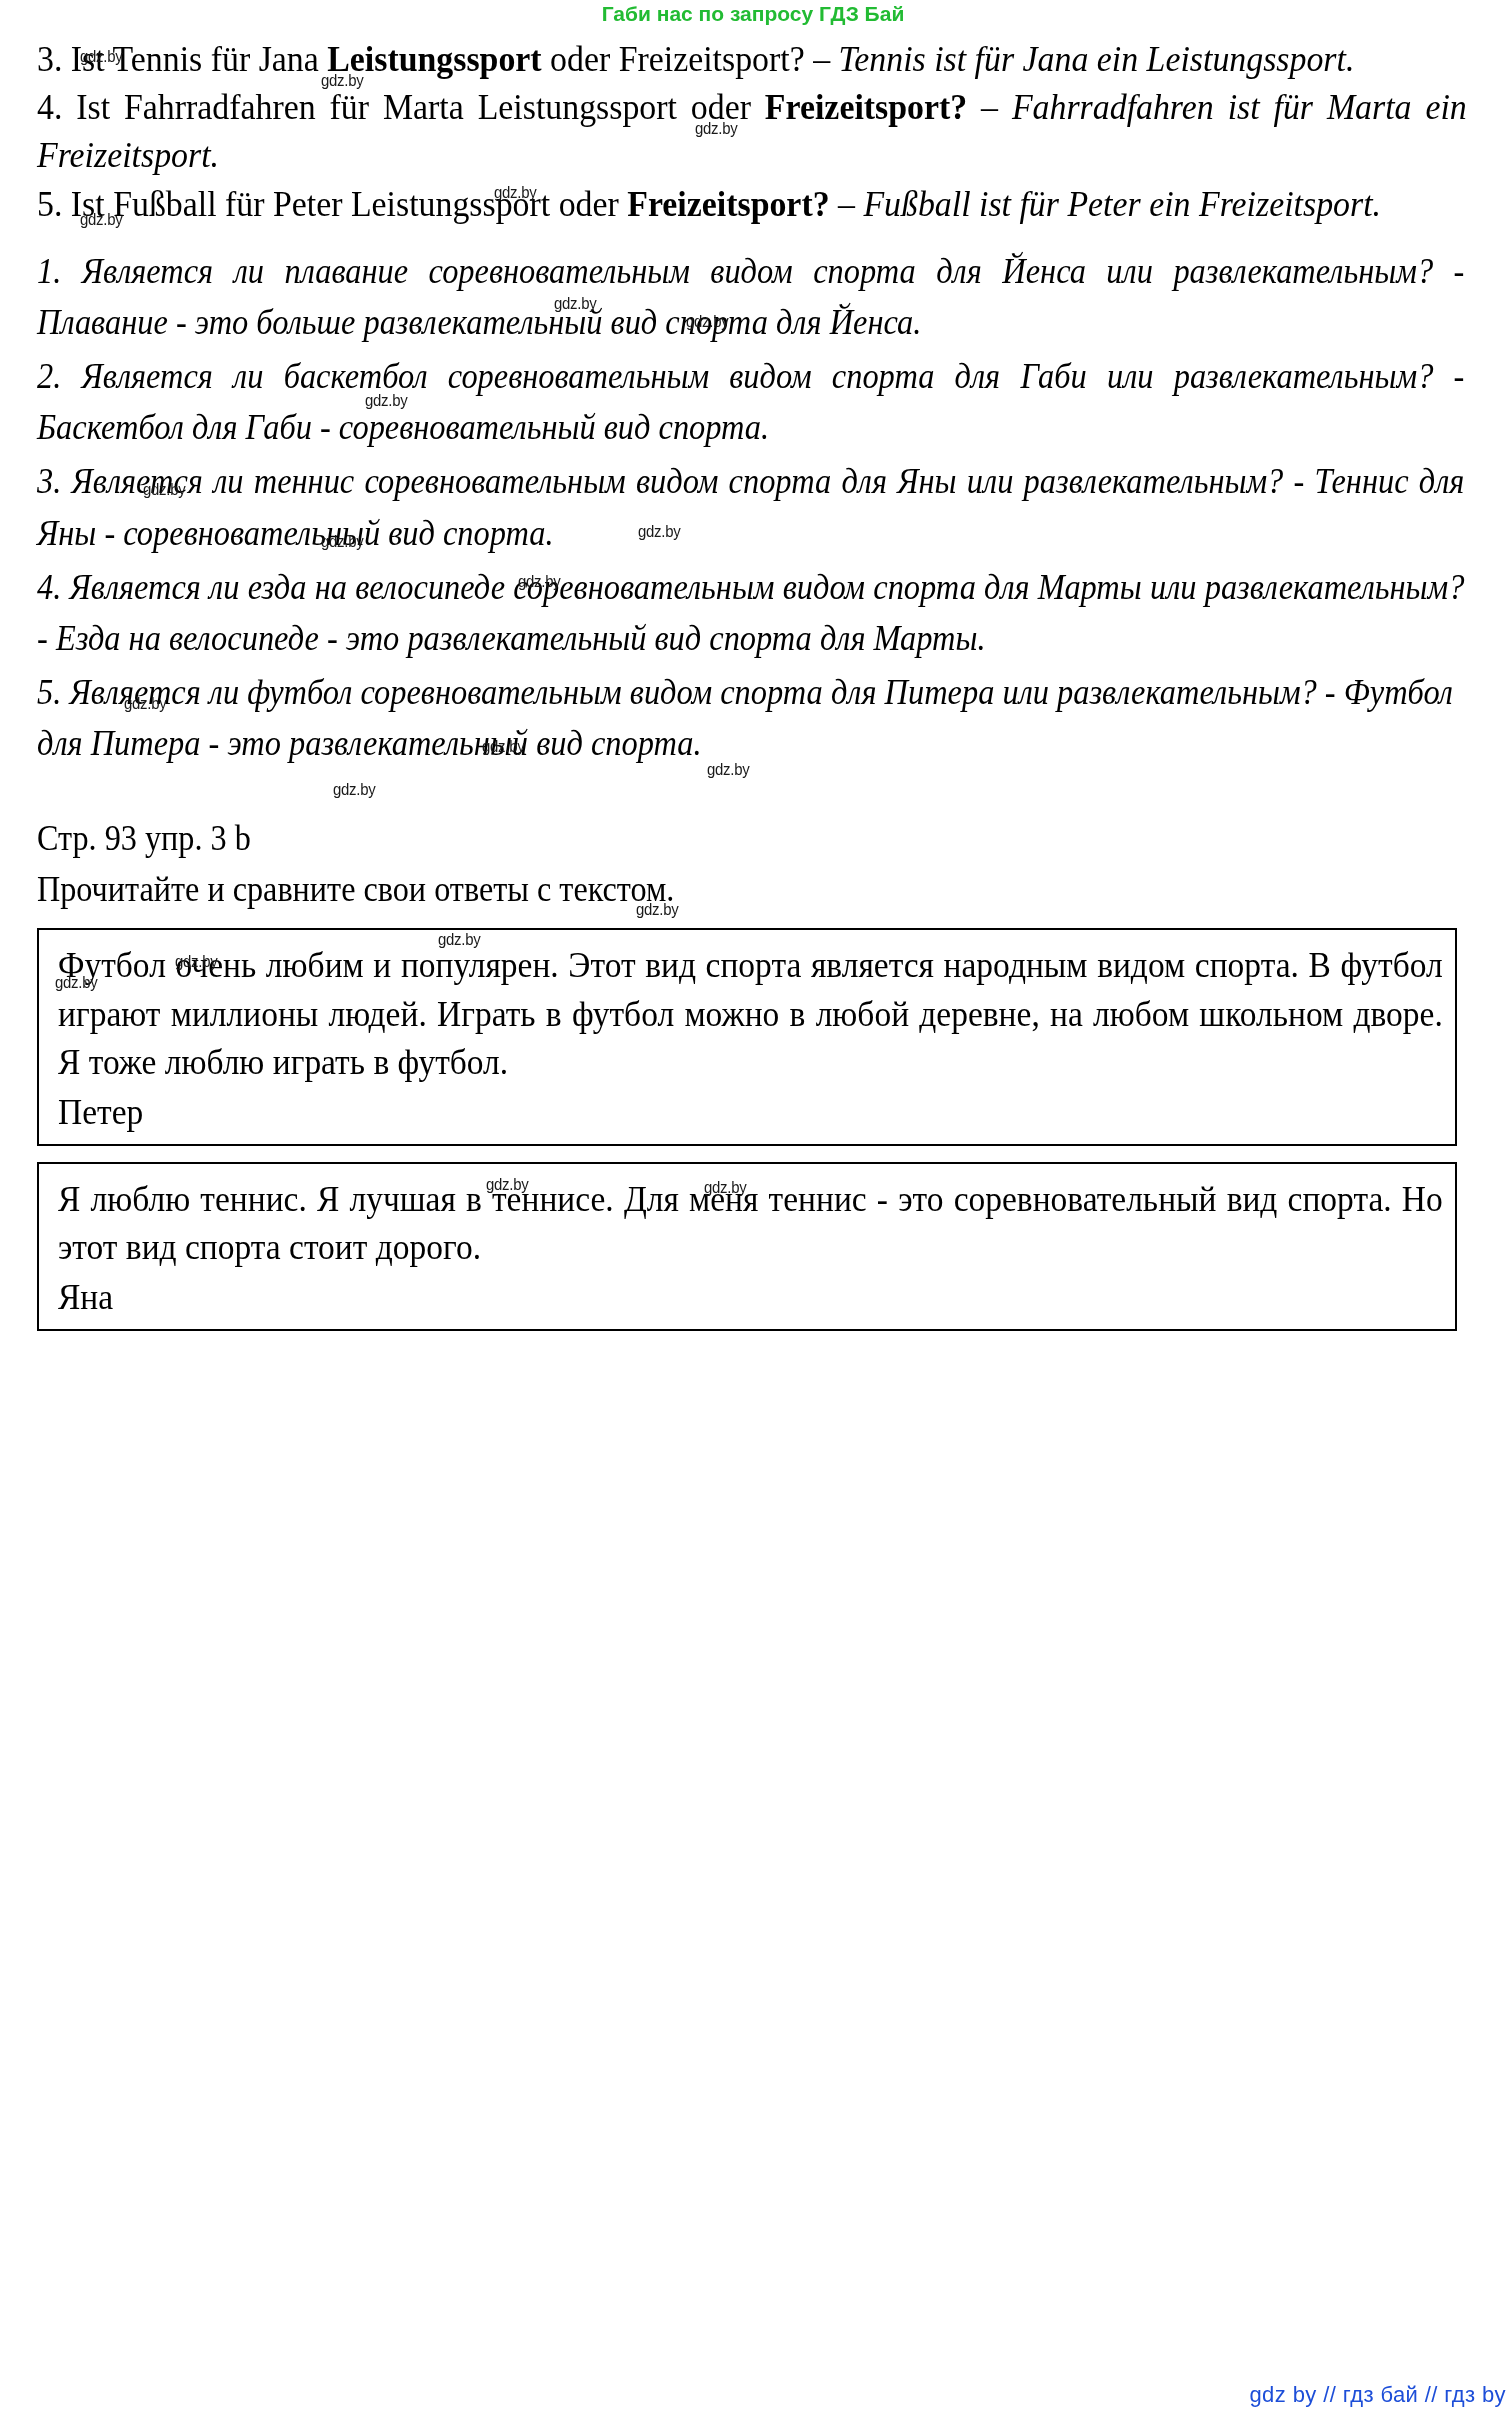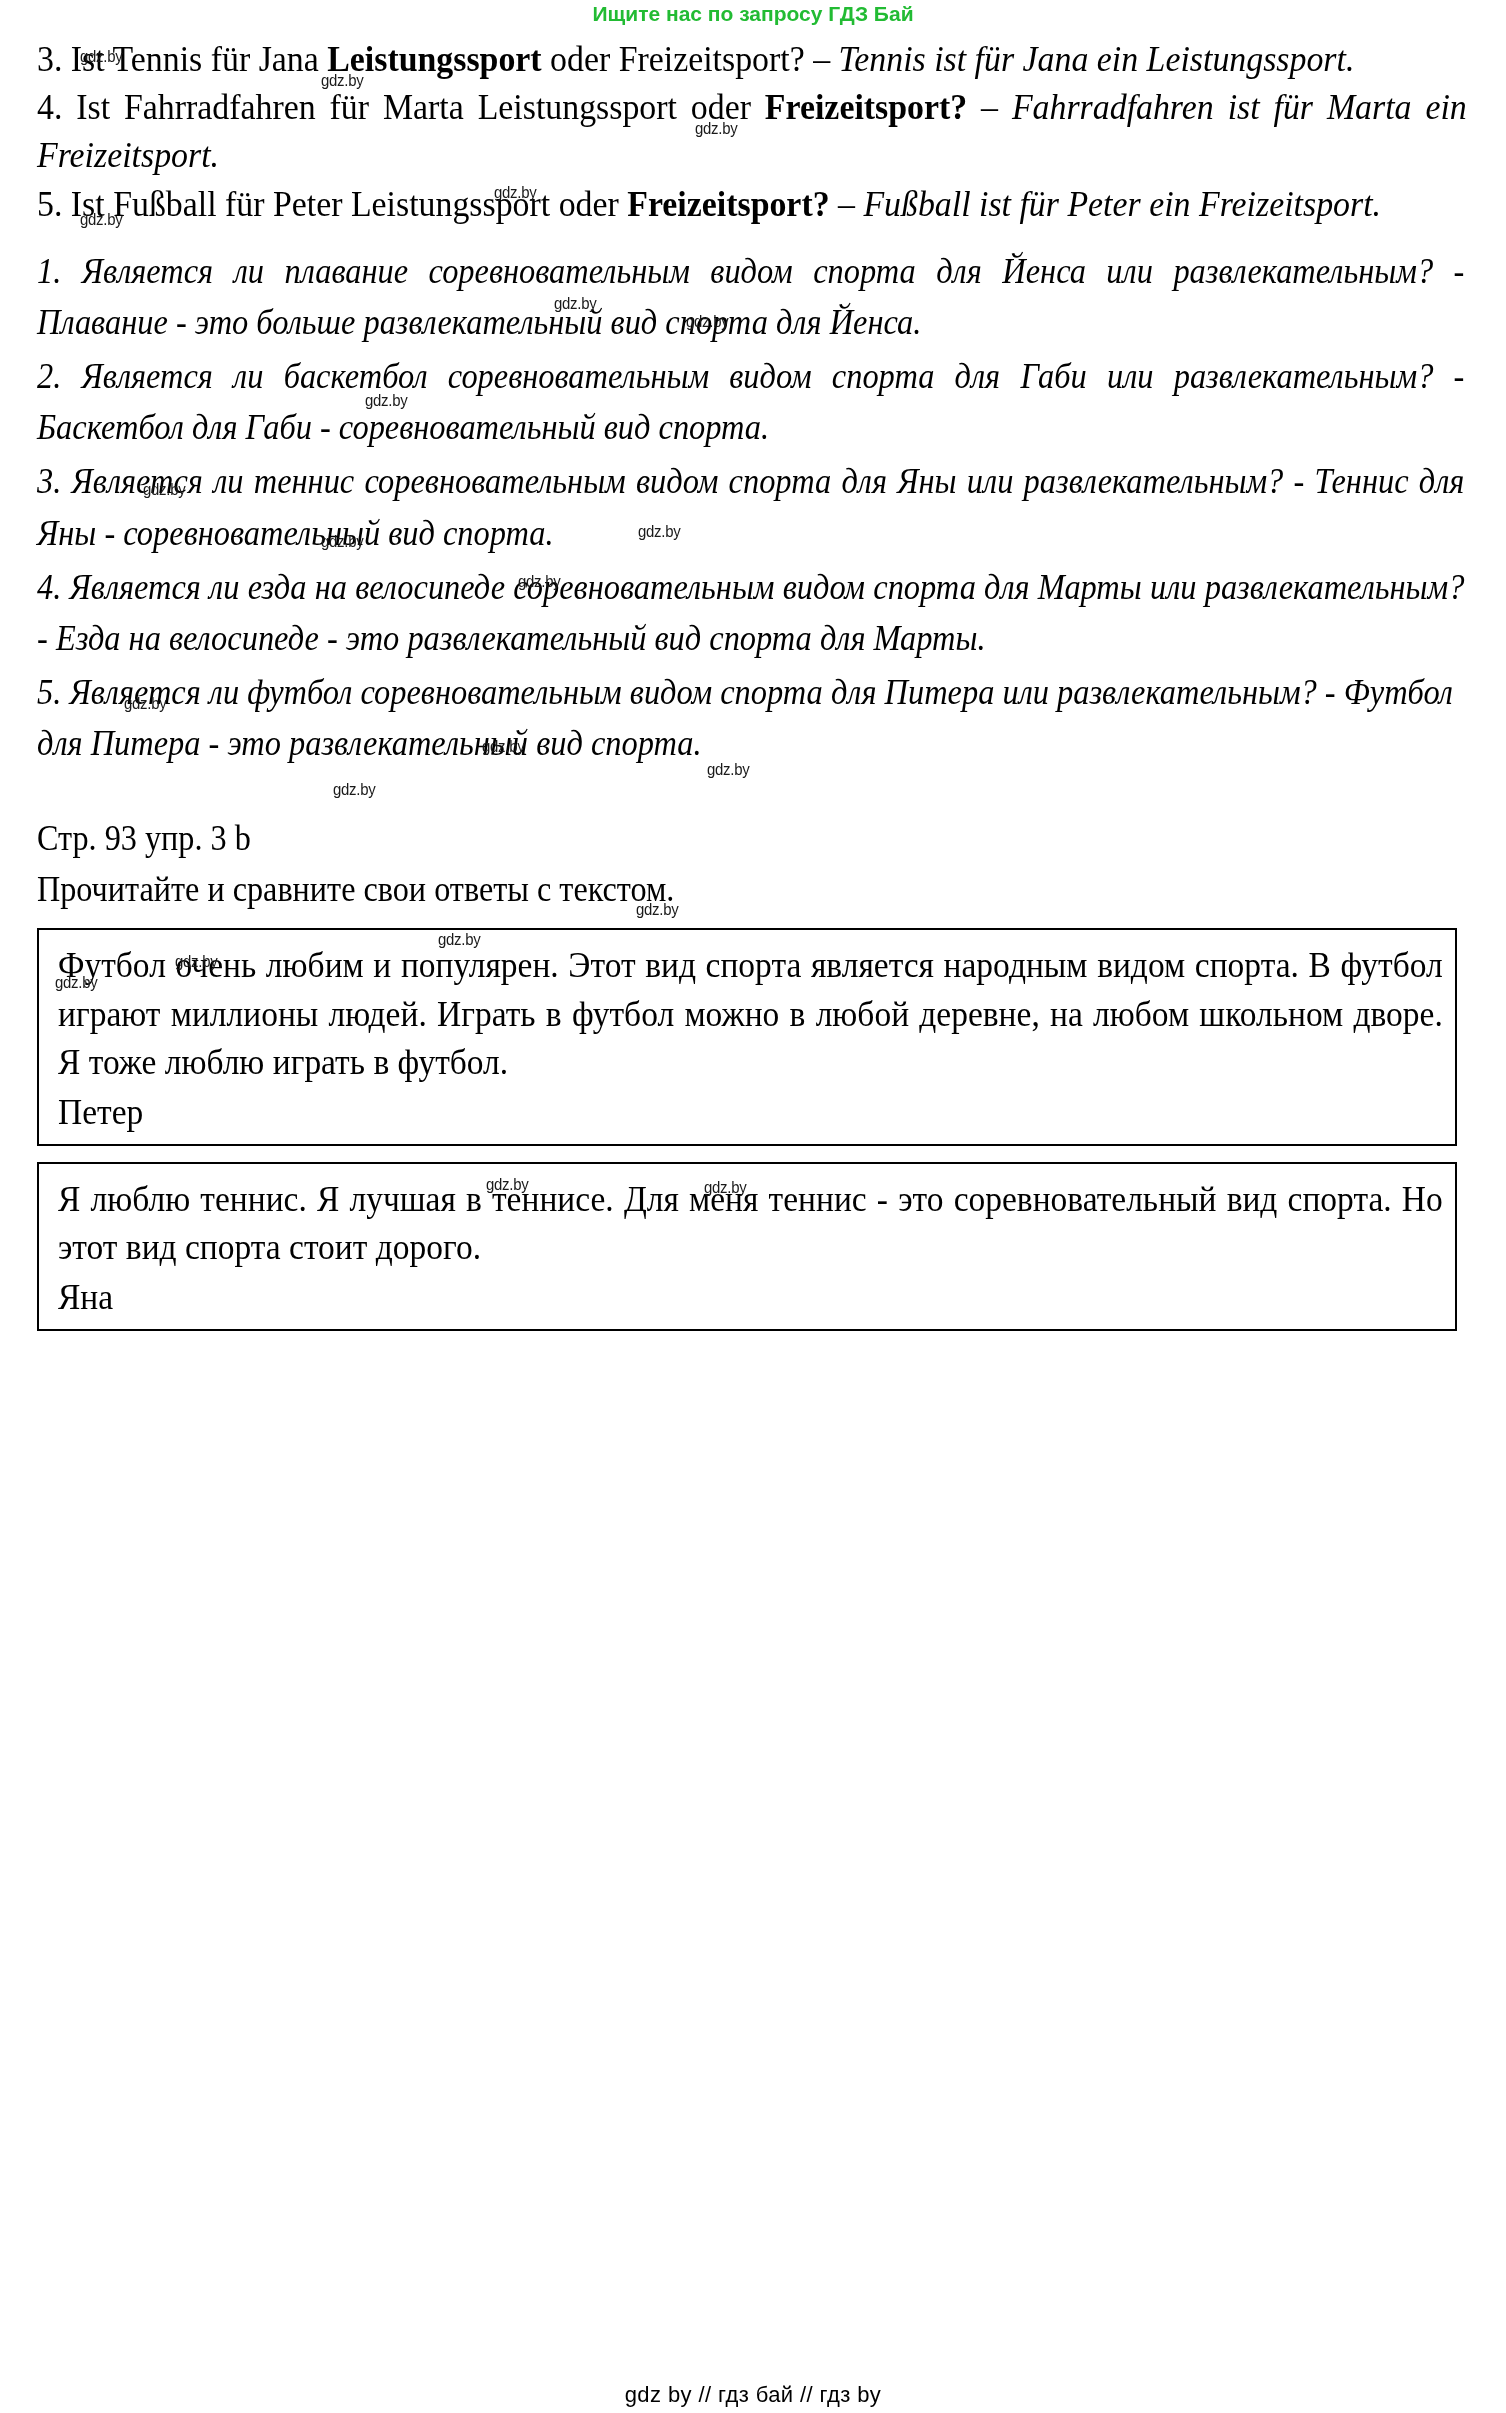--- a/index.html
+++ b/index.html
@@ -124,31 +124,31 @@
     transform: scaleX(0.88);
     transform-origin: left center;
   }
 
   
   .promo-footer {
     position: absolute;
     bottom: 4.8px;
     left: 0;
     width: 1506px;
-    text-align: center;
+    text-align: right;
     font-family: "Liberation Sans", sans-serif;
     font-size: 22px;
-    color: #000000;
+    color: #1d4ed8;
     letter-spacing: 0.4px;
   }
 </style>
 </head>
 <body>
 
-<div class="promo-header">Ищите нас по запросу ГДЗ Бай</div>
+<div class="promo-header">Габи нас по запросу ГДЗ Бай</div>
 
 <div class="page">
 
   <div class="de-block">
     <p class="de-line"><span>3.</span><span> Ist Tennis für Jana </span><b>Leistungssport</b><span> oder Freizeitsport? – </span><i>Tennis ist für Jana ein Leistungssport.</i></p>
     <p class="de-line"><span>4.</span><span> Ist Fahrradfahren für Marta Leistungssport oder </span><b>Freizeitsport?</b><span> – </span><i>Fahrradfahren ist für Marta ein Freizeitsport.</i></p>
     <p class="de-line"><span>5.</span><span> Ist Fußball für Peter Leistungssport oder </span><b>Freizeitsport?</b><span> – </span><i>Fußball ist für Peter ein Freizeitsport.</i></p>
   </div>
 
   <div class="ru-block">

